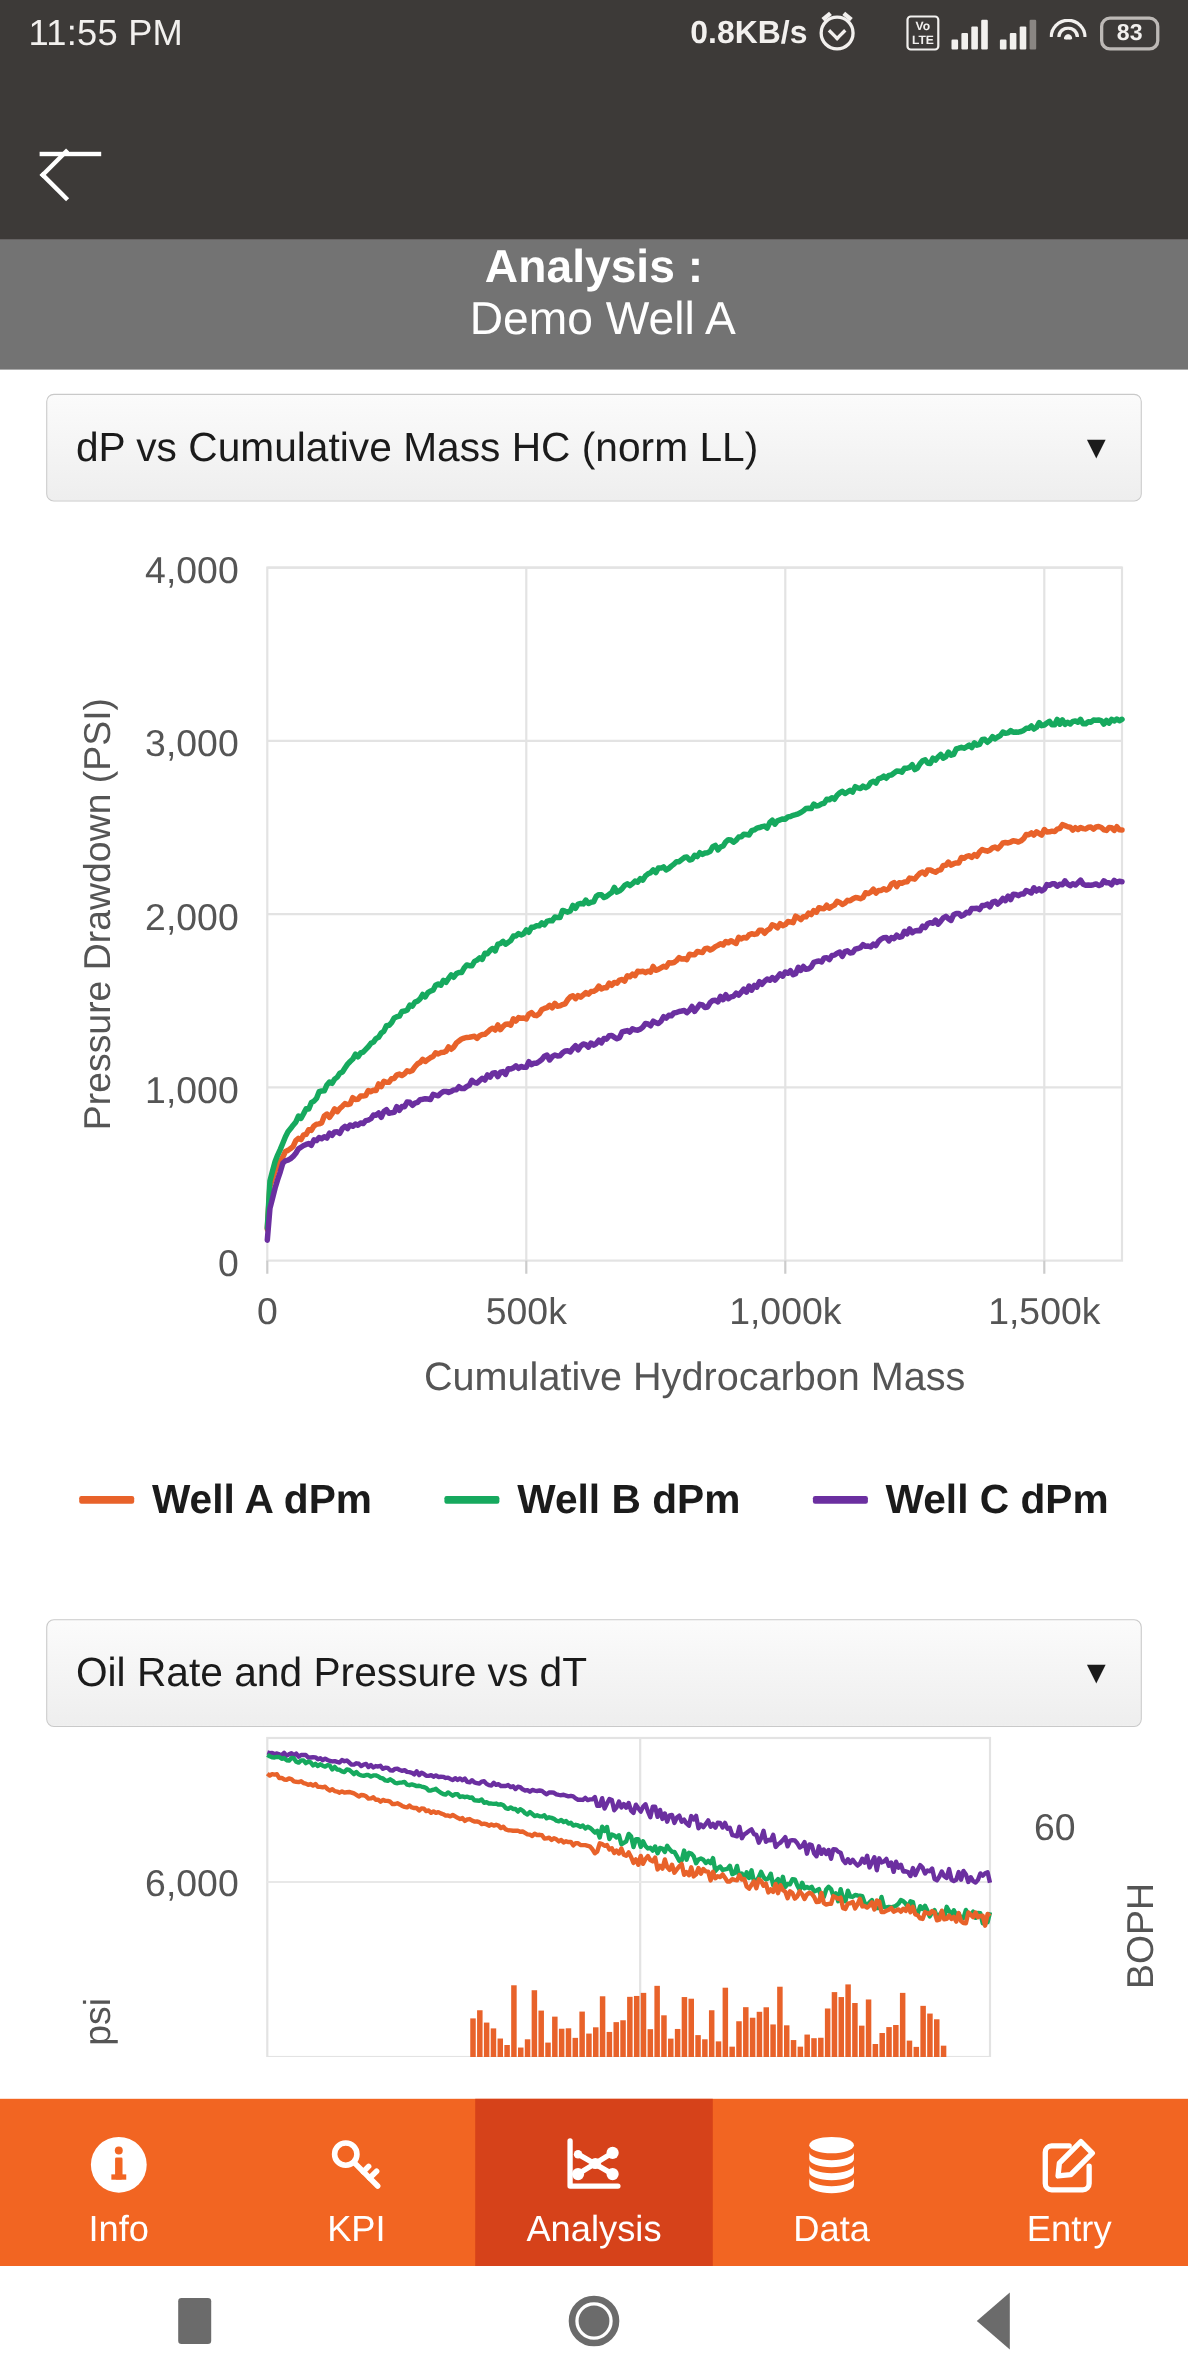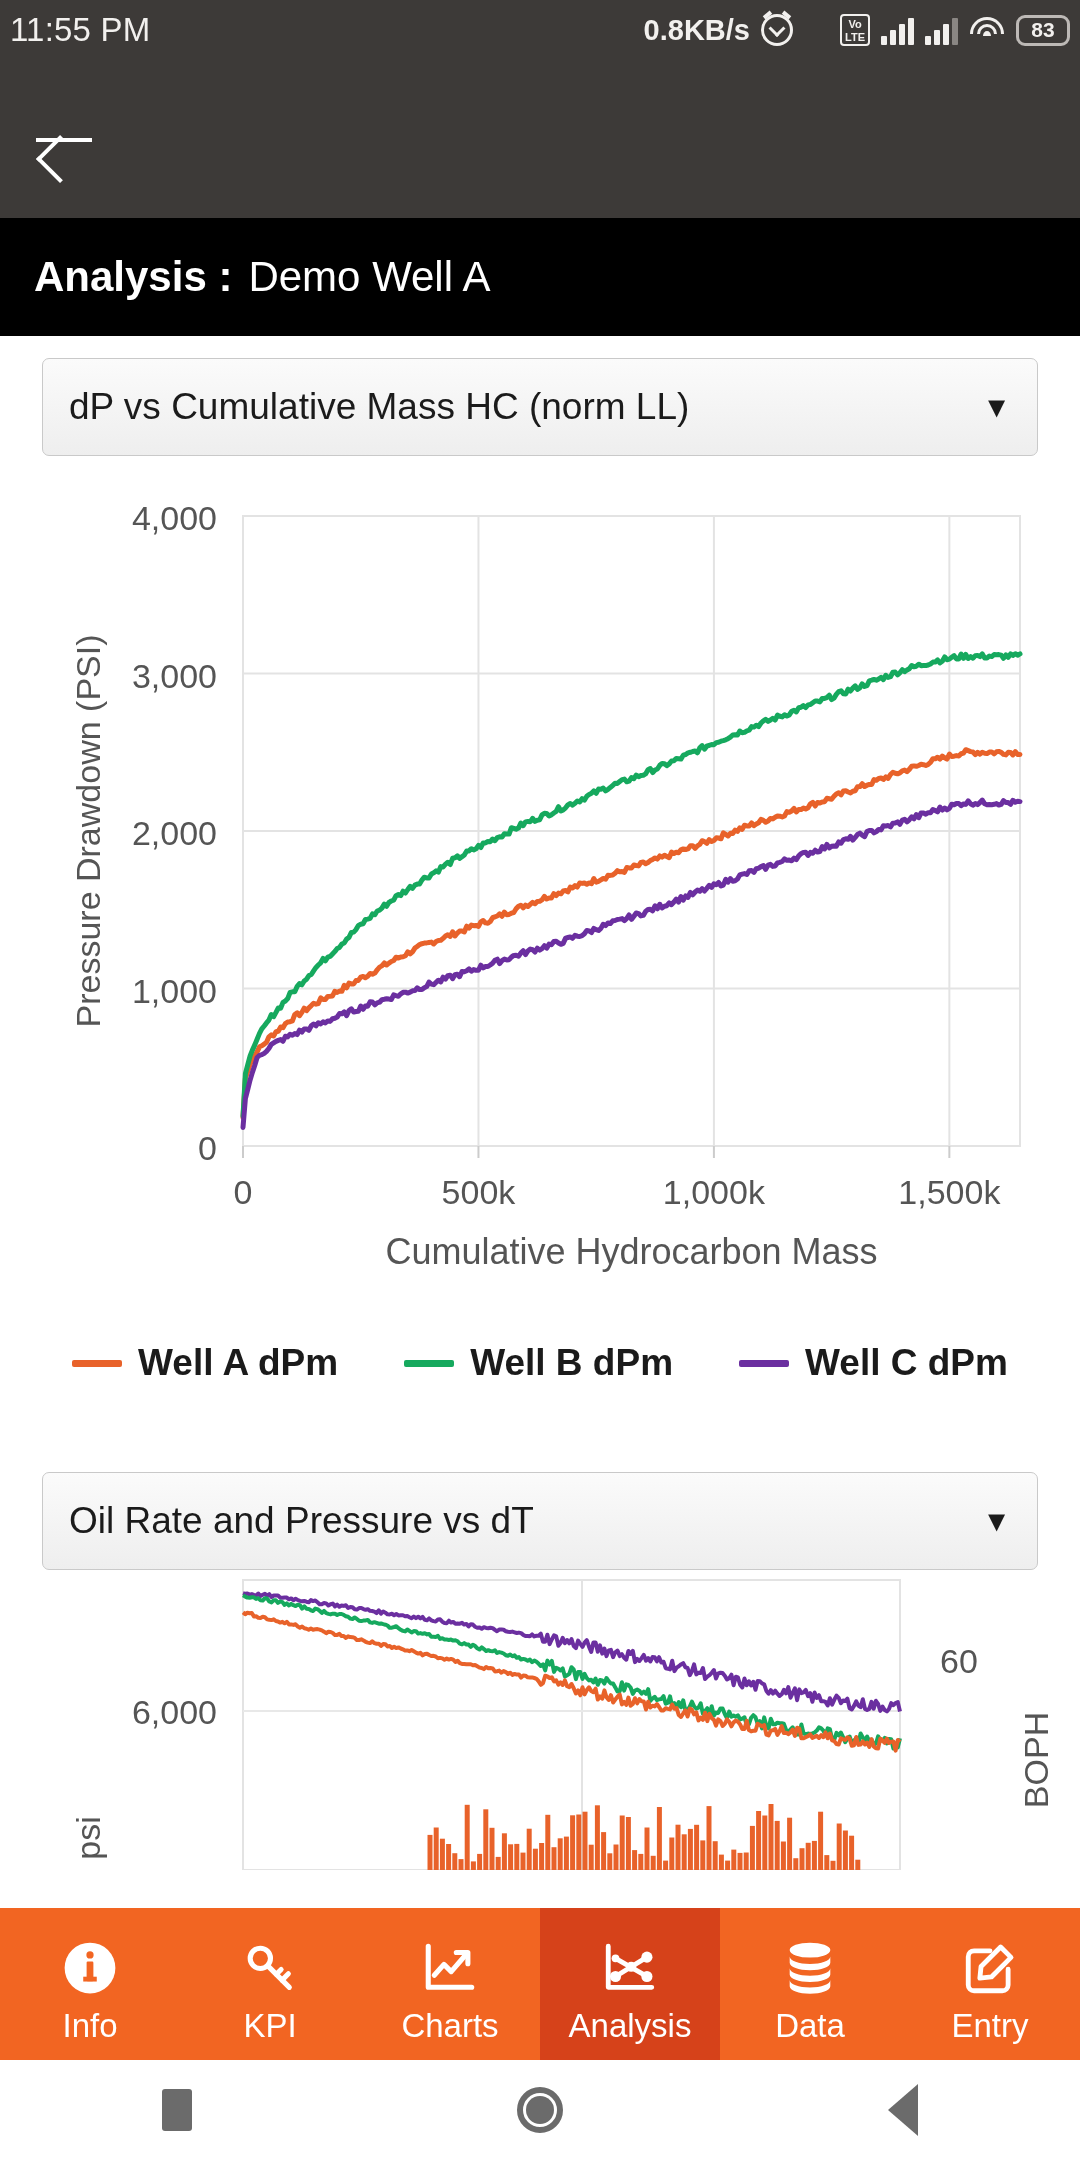--- a/index.html
+++ b/index.html
@@ -7,21 +7,21 @@
     width: 1080px; height: 2160px;
     background: #ffffff;
     font-family: "Liberation Sans", sans-serif;
     overflow: hidden;
   }
   .phone { position: relative; width: 1080px; height: 2160px; background:#fff; }
 
   
   .statusbar {
     height: 60px; background:#3d3a38; color:#f2f0ee;
-    display:flex; align-items:center; padding:0 10px;
+    display:flex; align-items:center; padding:0 26px;
   }
   .status-time { font-size:33px; font-weight:500; letter-spacing:.2px; }
   .status-right { margin-left:auto; display:flex; align-items:center; gap:11px; }
   .status-net { font-size:29px; font-weight:600; }
   .alarm-ic { width:32px; height:32px; border:3px solid #f2f0ee; border-radius:50%; position:relative; }
   .alarm-ic:before, .alarm-ic:after{
     content:""; position:absolute; width:9px; height:4px; background:#f2f0ee; top:-4px;
   }
   .alarm-ic:before{ left:-1px; transform:rotate(-40deg);}
   .alarm-ic:after{ right:-1px; transform:rotate(40deg);}
@@ -52,21 +52,21 @@
   .backarrow:after{ content:""; position:absolute; left:8px; top:23px; width:30px; height:30px;
       border-left:4px solid #fff; border-bottom:4px solid #fff; transform:rotate(45deg); transform-origin:left bottom;}
   .logo{ display:flex; flex-direction:column; align-items:center; margin-left:10px;}
   .logo-main{ display:flex; align-items:center; color:#fff; font-weight:700;
     font-size:52px; letter-spacing:1.5px; line-height:1; font-family:"Liberation Sans",sans-serif; }
   .drop{ position:relative; width:34px; height:44px; margin:0 3px; }
   .drop svg{ display:block; }
   .logo-sub{ color:#e05a26; font-size:19px; letter-spacing:9.5px; font-weight:600; margin-top:9px; padding-left:9px;}
 
   
-  .titlebar{ height:118px; background:#000000; display:flex; align-items:center; padding:0 34px; }
+  .titlebar{ height:118px; background:#737373; display:flex; align-items:center; padding:0 34px;flex-direction:column; }
   .titlebar .lab{ color:#fff; font-size:42px; font-weight:700; }
   .titlebar .val{ color:#fff; font-size:42px; font-weight:400; margin-left:16px; }
 
   
   .selwrap{ padding:22px 42px 0 42px; }
   .selector{
     height:98px; border:1px solid #c9c9c9; border-radius:7px;
     background:linear-gradient(#fbfbfb,#eeeeee);
     display:flex; align-items:center; padding:0 26px; position:relative;
   }
@@ -314,32 +314,20 @@
             <g fill="none" stroke="#fff" stroke-width="2.1" stroke-linecap="round">
               <circle cx="8" cy="8" r="4.2"></circle>
               <line x1="11" y1="11" x2="20" y2="20"></line>
               <line x1="17" y1="17" x2="19.6" y2="14.4"></line>
               <line x1="14.6" y1="14.6" x2="16.6" y2="12.6"></line>
             </g>
           </svg>
         </div>
         <div class="navlabel">KPI</div>
       </div>
-      <div class="navitem">
-        <div class="navicon">
-          <svg width="58" height="58" viewBox="0 0 24 24">
-            <g fill="none" stroke="#fff" stroke-width="2.1" stroke-linecap="round" stroke-linejoin="round">
-              <polyline points="3,3 3,20 21,20"></polyline>
-              <polyline points="5.5,15 9.5,10.5 12.5,13.5 19,6"></polyline>
-              <polyline points="14.6,5.6 19.4,5.6 19.4,10.2"></polyline>
-            </g>
-          </svg>
-        </div>
-        <div class="navlabel">Charts</div>
-      </div>
       <div class="navitem active">
         <div class="navicon">
           <svg width="58" height="58" viewBox="0 0 24 24">
             <g fill="none" stroke="#fff" stroke-width="2" stroke-linecap="round" stroke-linejoin="round">
               <polyline points="3,3 3,20 21,20"></polyline>
               <line x1="6" y1="15.5" x2="19" y2="7.5"></line>
               <line x1="6" y1="8" x2="19" y2="15.5"></line>
             </g>
             <g fill="#fff">
               <circle cx="6" cy="15.5" r="2.3"></circle>

